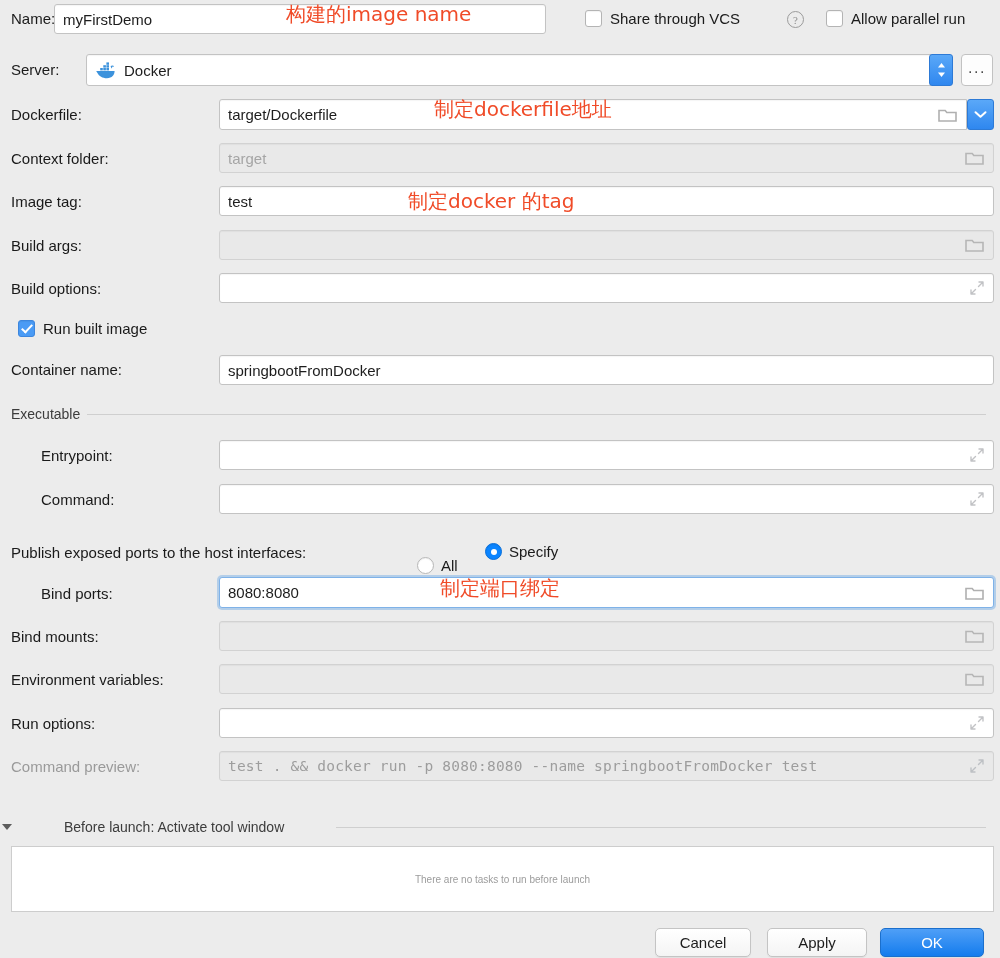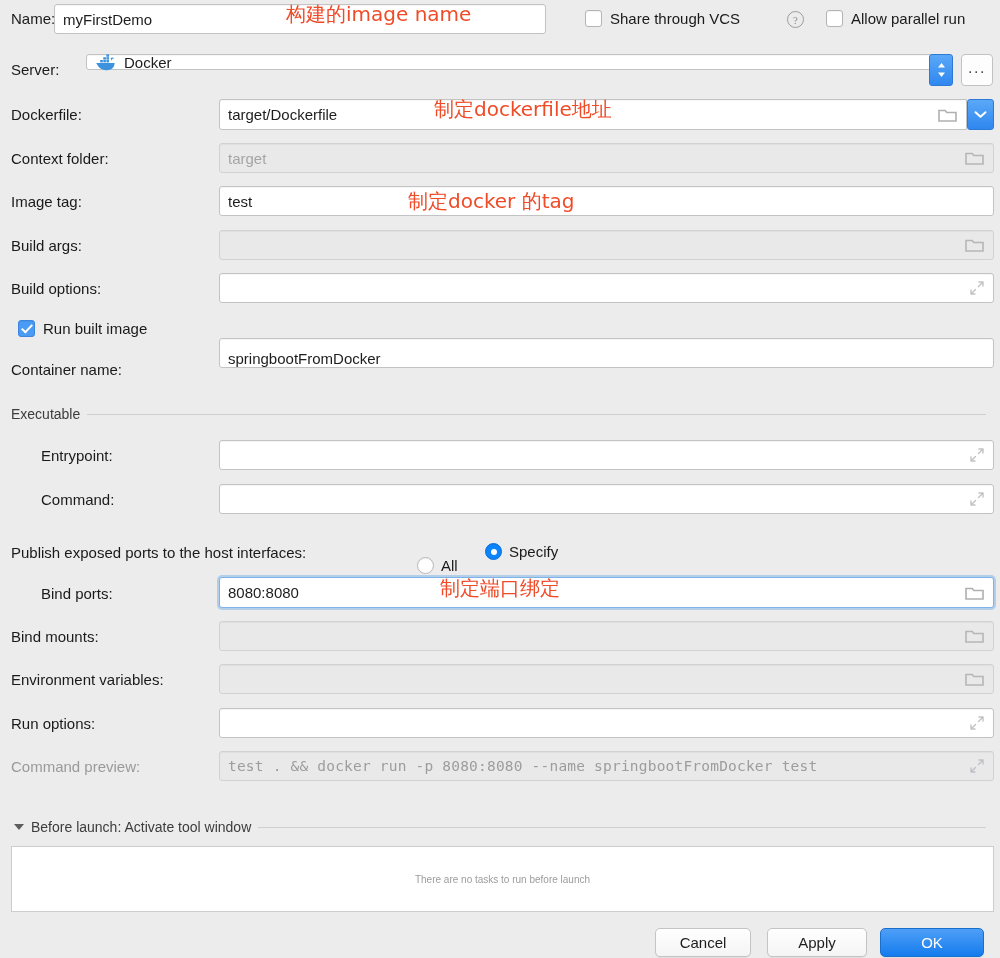--- a/index.html
+++ b/index.html
@@ -142,21 +142,21 @@
     <span class="help">?</span>
   </div>
   <div class="row" style="left:826px; top:10px;">
     <span class="cb"></span>
     <span class="cb-lab">Allow parallel run</span>
   </div>
 
   <div class="row" style="left:11px; top:61px;">
     <span class="lbl">Server:</span>
   </div>
-  <div class="field" style="left:86px; top:54px; width:846px; height:16px; border-top-right-radius:0; border-bottom-right-radius:0;">
+  <div class="field" style="left:86px; top:54px; width:846px; height:32px; border-top-right-radius:0; border-bottom-right-radius:0;">
     <span class="icn" style="margin-right:7px;">
       <svg width="22" height="17" viewBox="0 0 22 17">
         <g fill="#3c92dc">
           <rect x="5.2" y="6.0" width="2.6" height="2.4"></rect>
           <rect x="8.3" y="6.0" width="2.6" height="2.4"></rect>
           <rect x="11.4" y="6.0" width="2.6" height="2.4"></rect>
           <rect x="8.3" y="3.2" width="2.6" height="2.4"></rect>
           <rect x="11.4" y="3.2" width="2.6" height="2.4"></rect>
           <rect x="11.4" y="0.4" width="2.6" height="2.4"></rect>
           <path d="M1.2 9.0h18.4c0 3.7-2.6 7.2-7.6 7.2-4.6 0-8-2.3-9.4-5.0-.5-.9-1.1-1.6-1.4-2.2z"></path>
@@ -238,21 +238,21 @@
   </div>
 
   <div class="row" style="left:18px; top:320px;">
     <span class="cb on"></span>
     <span class="cb-lab">Run built image</span>
   </div>
 
   <div class="row" style="left:11px; top:361px;">
     <span class="lbl">Container name:</span>
   </div>
-  <div class="field" style="left:219px; top:338px; width:775px; height:30px;align-items:flex-end;">
+  <div class="field" style="left:219px; top:355px; width:775px; height:30px;">
     <span class="val">springbootFromDocker</span>
   </div>
 
   <div class="grp" style="left:0; top:406px; width:1000px; padding-left:11px; padding-right:6px;">
     <span class="t">Executable</span>
     <span class="ln"></span>
   </div>
 
   <div class="row" style="left:41px; top:447px;">
     <span class="lbl">Entrypoint:</span>
@@ -347,21 +347,21 @@
   <div class="field disabled mono" style="left:219px; top:751px; width:775px; height:30px;">
     <span class="val">test . &amp;&amp; docker run -p 8080:8080 --name springbootFromDocker test</span>
     <span class="icn expand-ic">
       <svg width="16" height="16" viewBox="0 0 16 16">
         <path d="M9.5 6.5 L14 2 M14 2 L10 2 M14 2 L14 6" stroke="#9aa0a6" stroke-width="1.4" fill="none" stroke-linecap="round"></path>
         <path d="M6.5 9.5 L2 14 M2 14 L6 14 M2 14 L2 10" stroke="#9aa0a6" stroke-width="1.4" fill="none" stroke-linecap="round"></path>
       </svg>
     </span>
   </div>
 
-  <div class="grp" style="left:0; top:819px; width:1000px; padding-left:14px; padding-right:6px;">
+  <div class="grp" style="left:0; top:819px; width:1000px; padding-left:2px; padding-right:6px;gap:45px;">
     <span class="tri"></span>
     <span class="t">Before launch: Activate tool window</span>
     <span class="ln"></span>
   </div>
   <div class="bl-box" style="left:11px; top:846px; width:983px; height:66px;">
     <span>There are no tasks to run before launch</span>
   </div>
 
   <div class="btn" style="left:655px; top:928px; width:96px; height:29px;">
     <span>Cancel</span>

